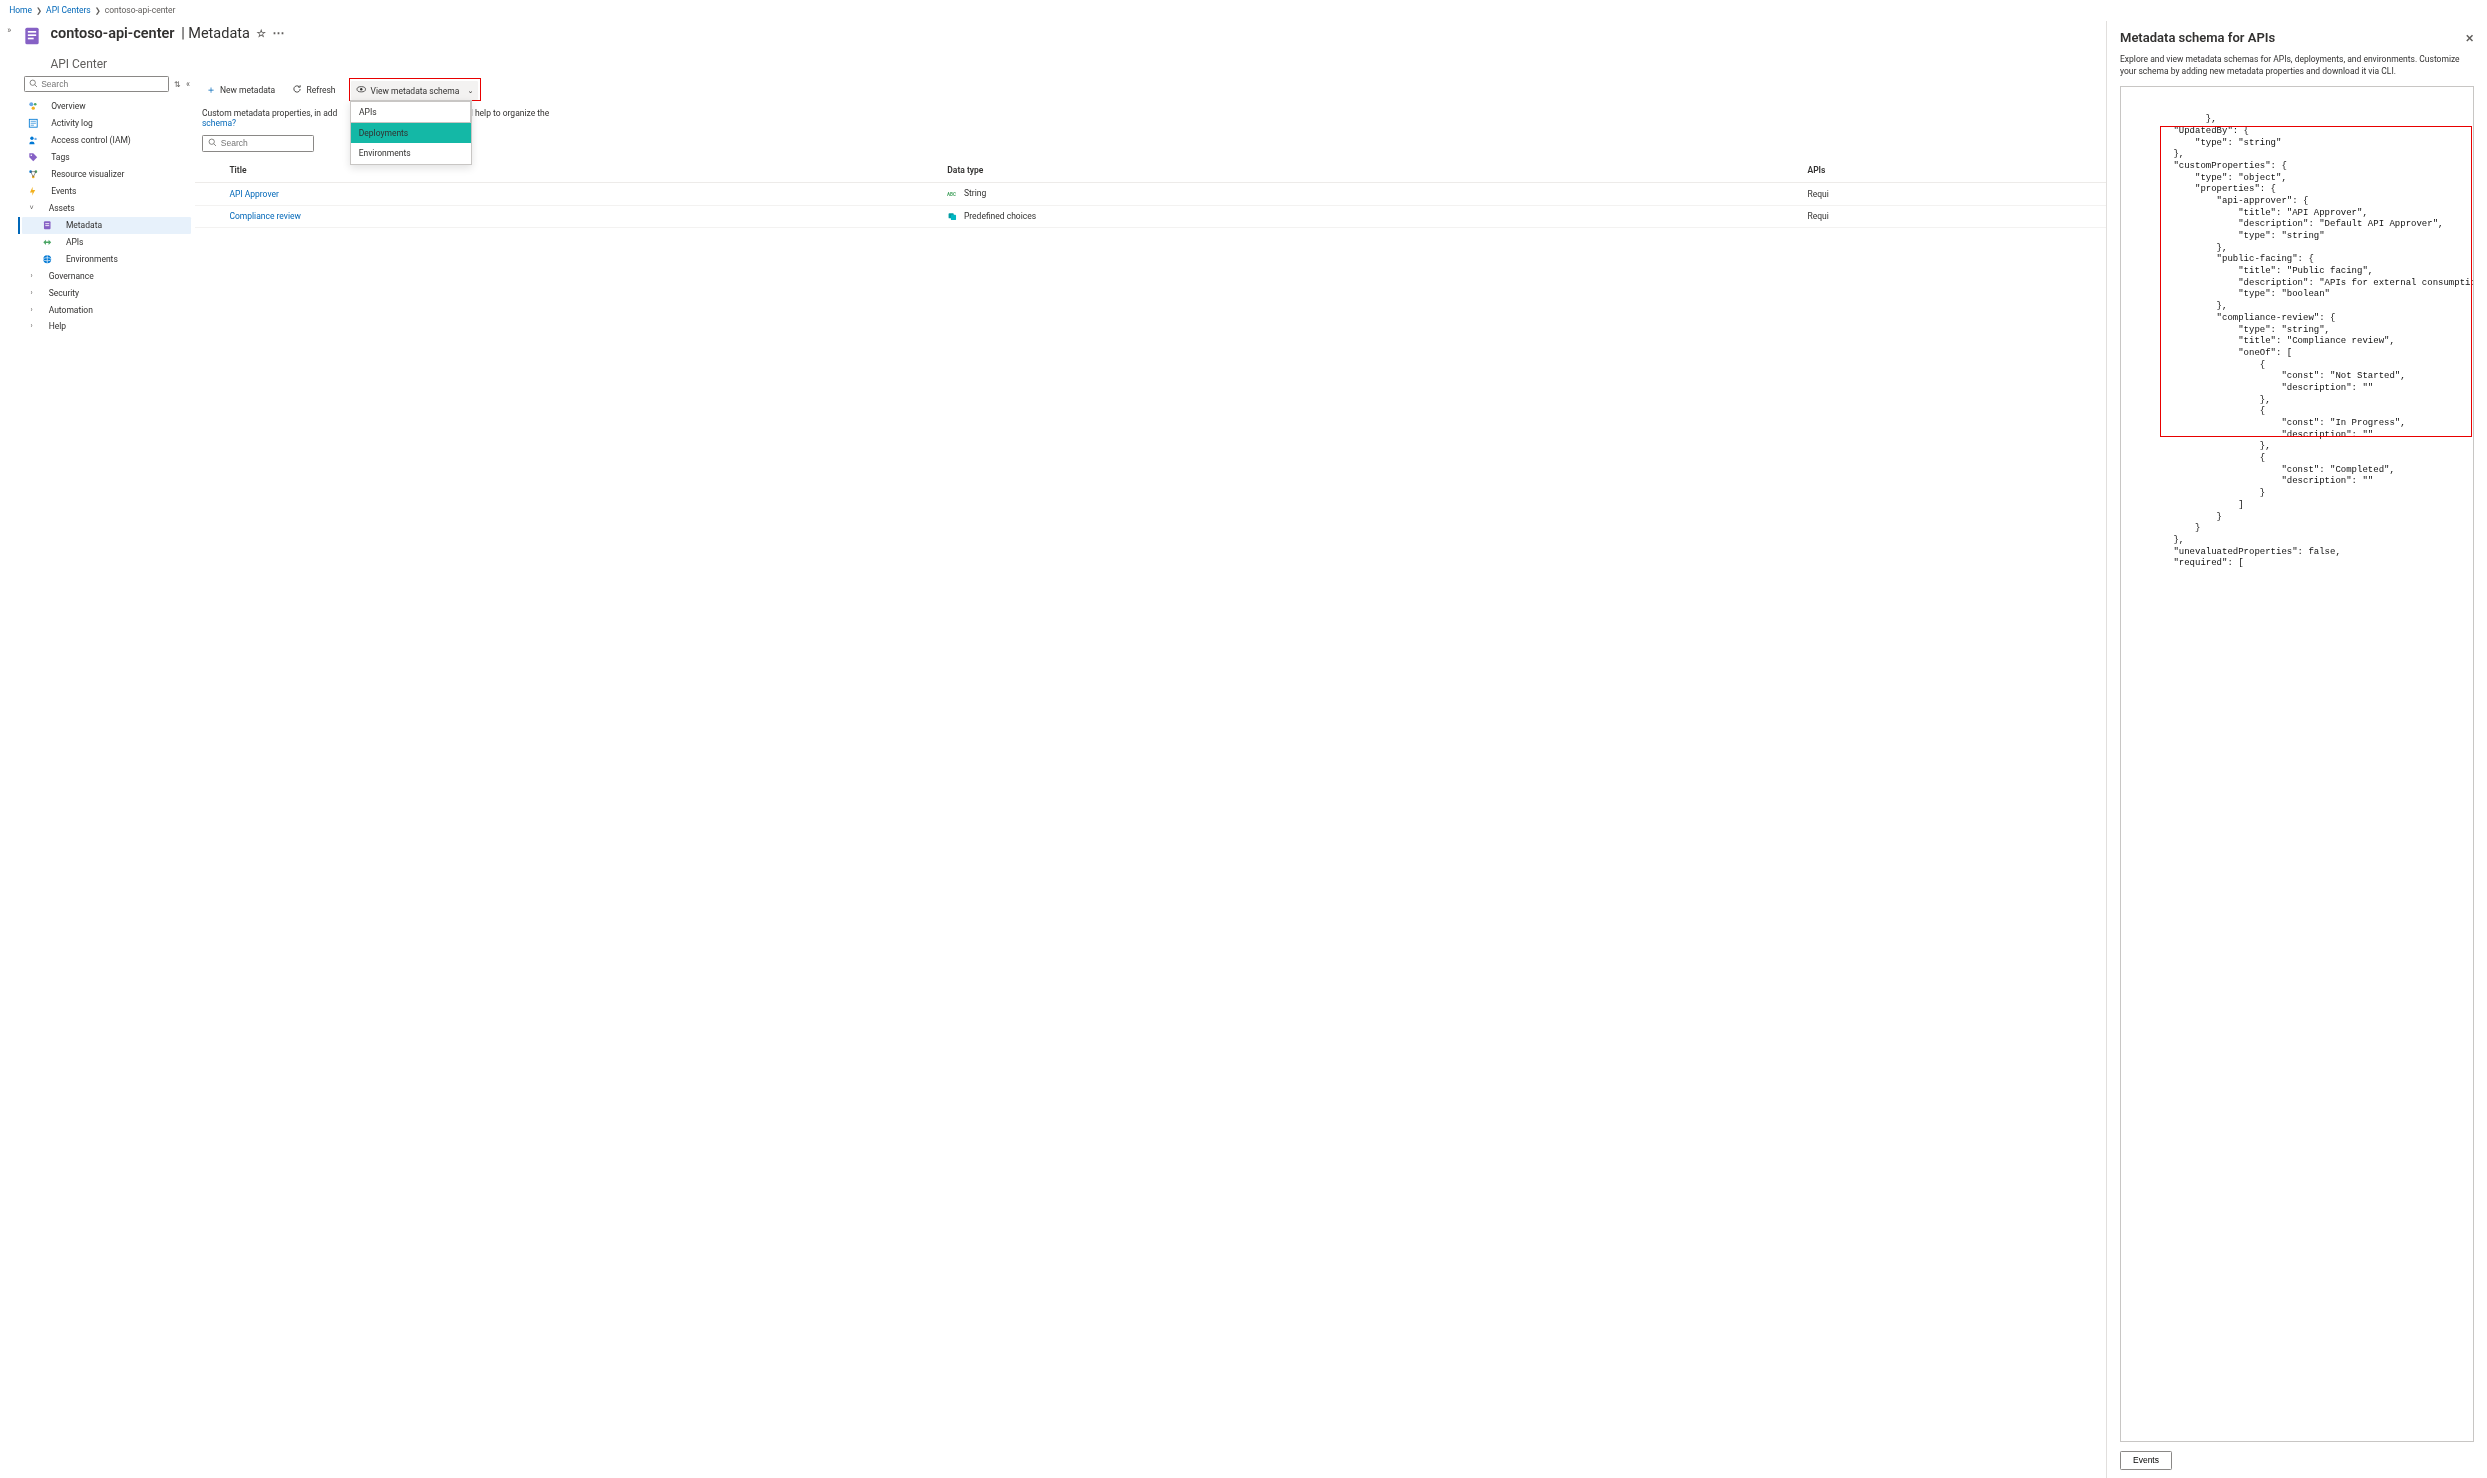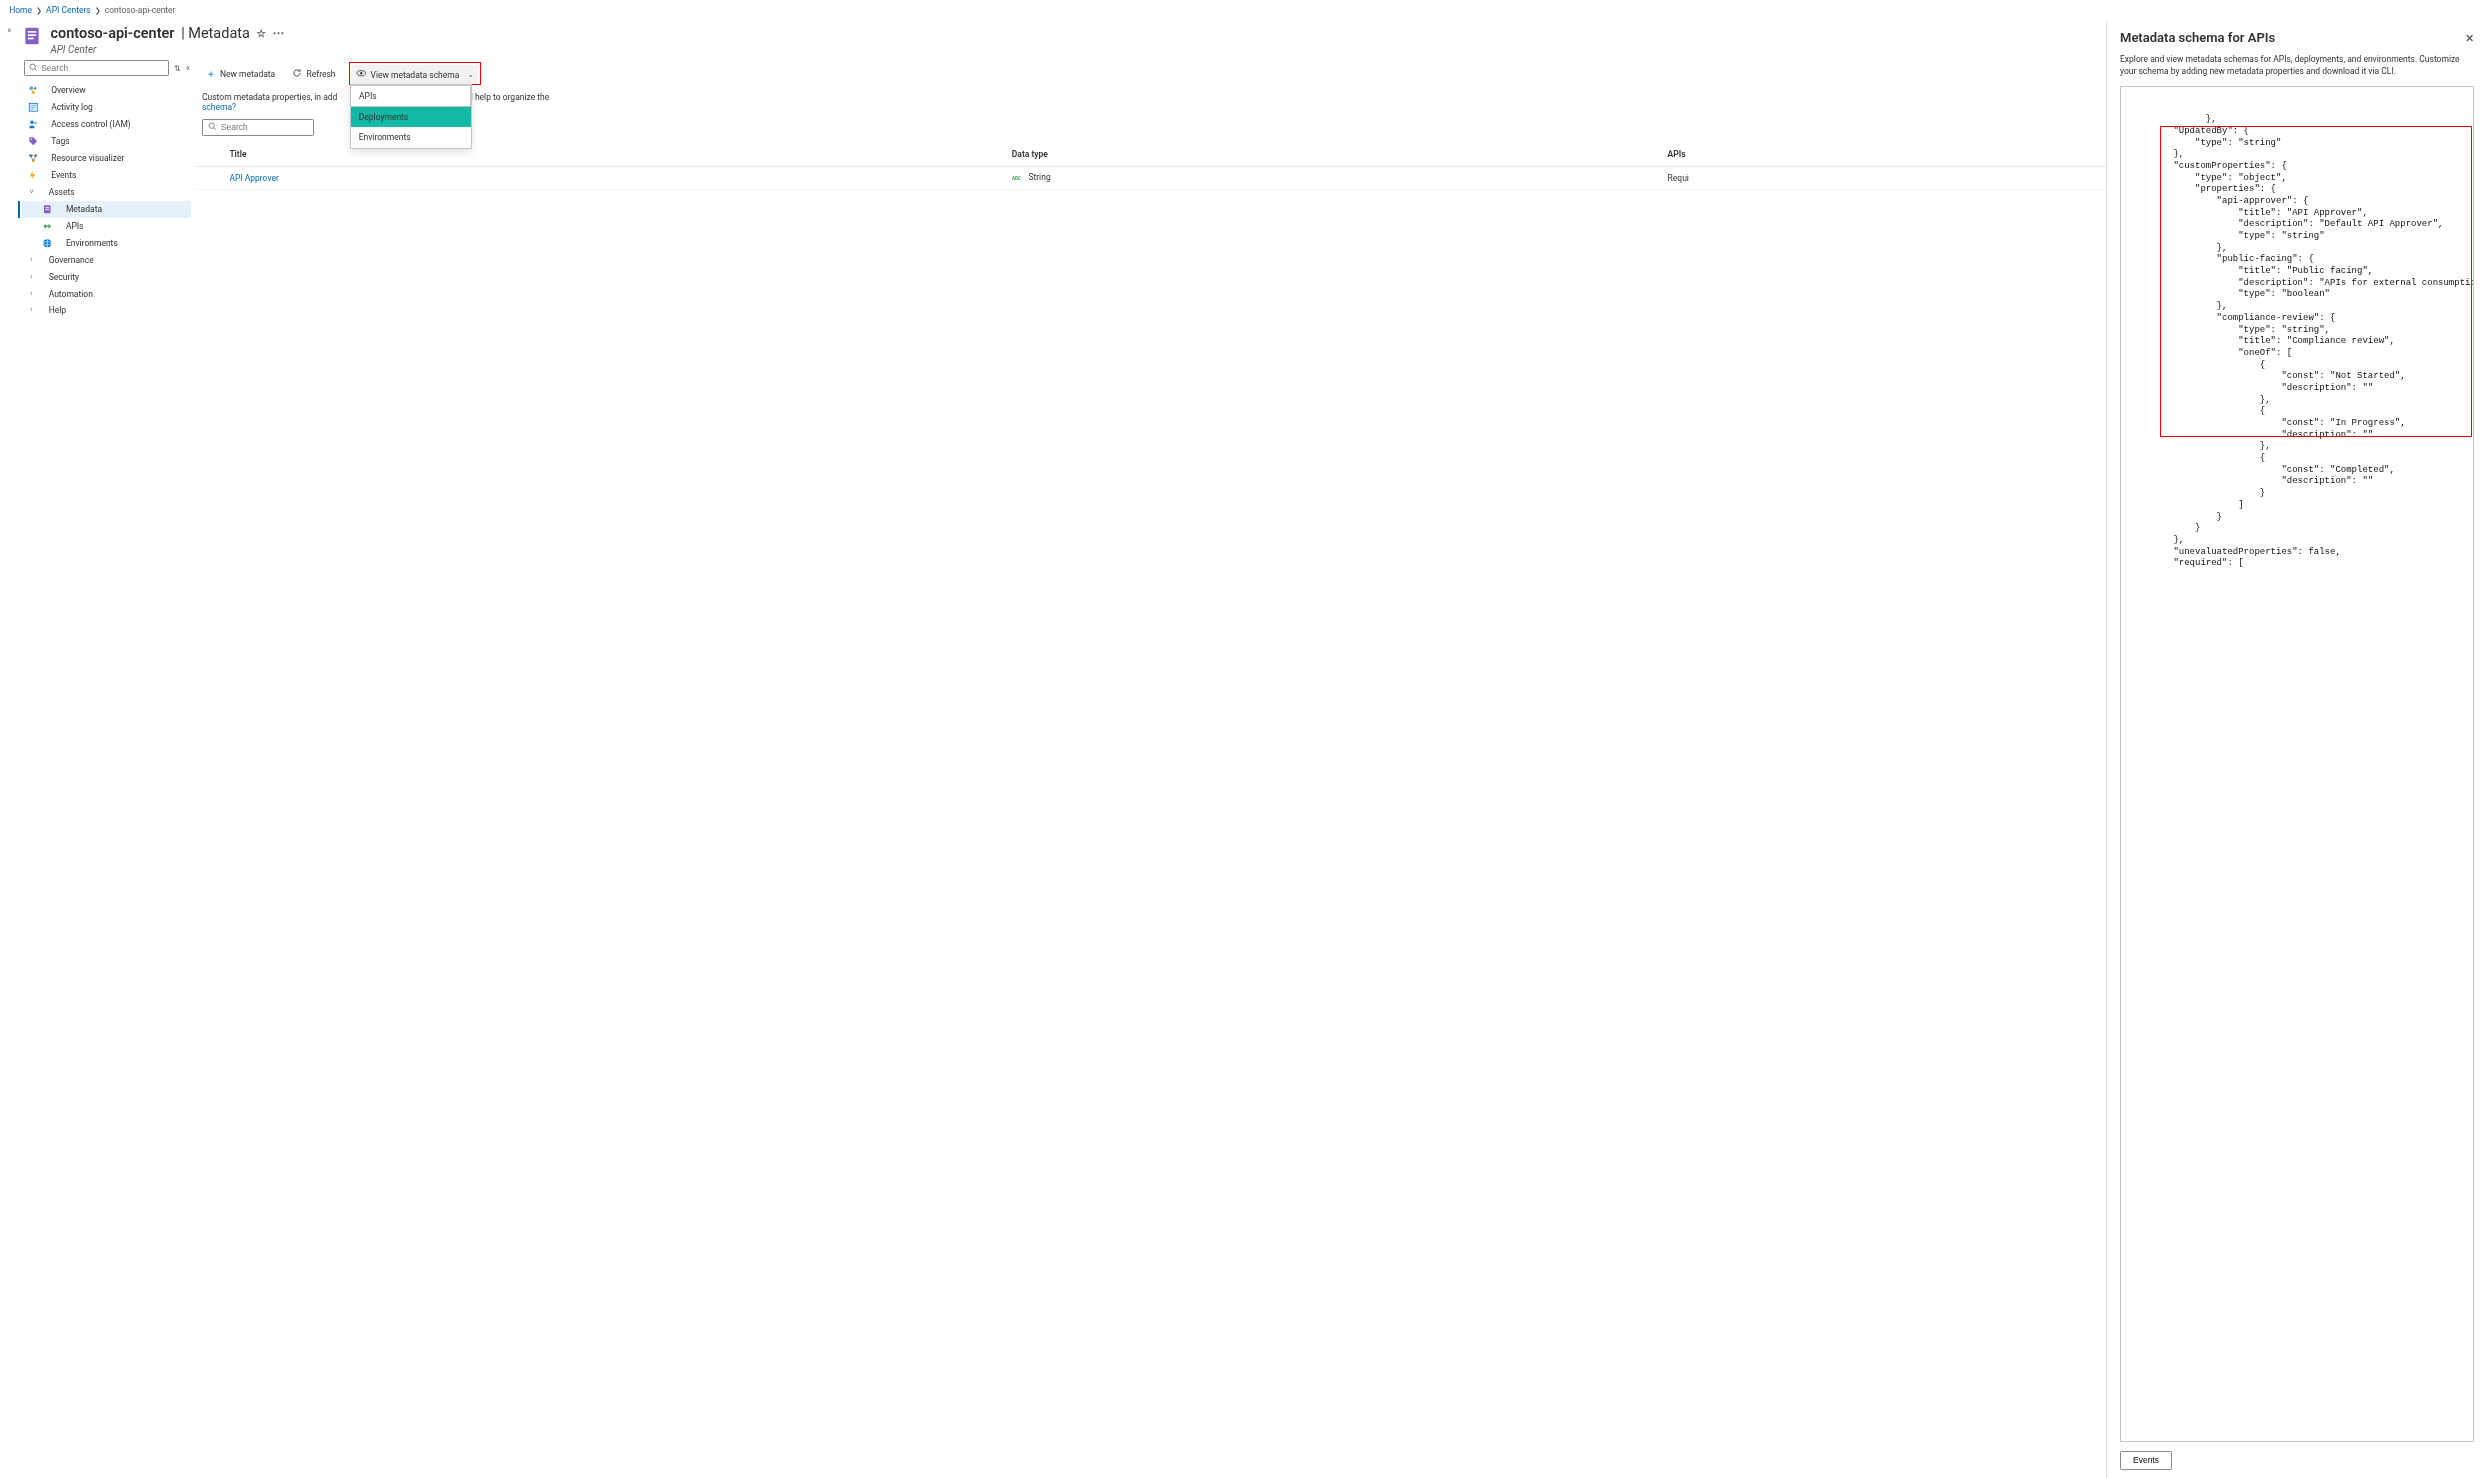--- a/index.html
+++ b/index.html
@@ -36,21 +36,21 @@
     display: flex; align-items: flex-start; gap: 8px;
   }
   .blade-header .logo {
     width: 20px; height: 22.3px; display:flex; align-items:center; justify-content:center;
   }
   .blade-header h1 {
     font-size: 14.5px; font-weight: 600; color:#323130;
     display:flex; align-items:center; gap:6.6px;
   }
   .blade-header h1 .thin { font-weight: 400; color:#323130; }
-  .blade-header .sub { font-size: 10px; color:#605e5c; margin-top:2px;font-style:italic; }
+  .blade-header .sub { font-size: 12px; color:#605e5c; margin-top:15px; }
   .star { color:#605e5c; font-size:10.5px; }
   .more { font-size:12px; letter-spacing:0.7px; cursor:pointer; color:#605e5c;}
 
   
   .sidebar {
     grid-column: 2; grid-row: 2;
     padding: 2.6px 4px;
     overflow-y:auto;
   }
   .search-wrap { display:flex; align-items:center; gap:5.3px; padding:0 1.3px 5.3px 1.3px;}
@@ -410,20 +410,34 @@
         <tr>
           <td></td>
           <td class="link">API Approver</td>
           <td>
             <span class="dt-ico">
                 <svg viewBox="0 0 16 10" width="10.5" height="6.6" style="font-size:13px">
                   <text x="0" y="8" font-size="7" font-weight="700" fill="#4aa564">ABC</text>
                 </svg>
               </span>
             <span>String</span>
+          </td>
+          <td>Requi</td>
+        </tr>
+        <tr>
+          <td></td>
+          <td class="link">Compliance review</td>
+          <td>
+            <span class="dt-ico">
+                <svg viewBox="0 0 16 16" width="9.2" height="9.2">
+                  <rect x="1" y="2" width="9" height="9" rx="1.5" fill="#009ca4"></rect>
+                  <rect x="5" y="5" width="9" height="9" rx="1.5" fill="#00b7c3"></rect>
+                </svg>
+              </span>
+            <span>Predefined choices</span>
           </td>
           <td>Requi</td>
         </tr>
       </tbody>
     </table>
   </section>
 
   <aside class="panel">
     <h2>
       <span>Metadata schema for APIs</span>

